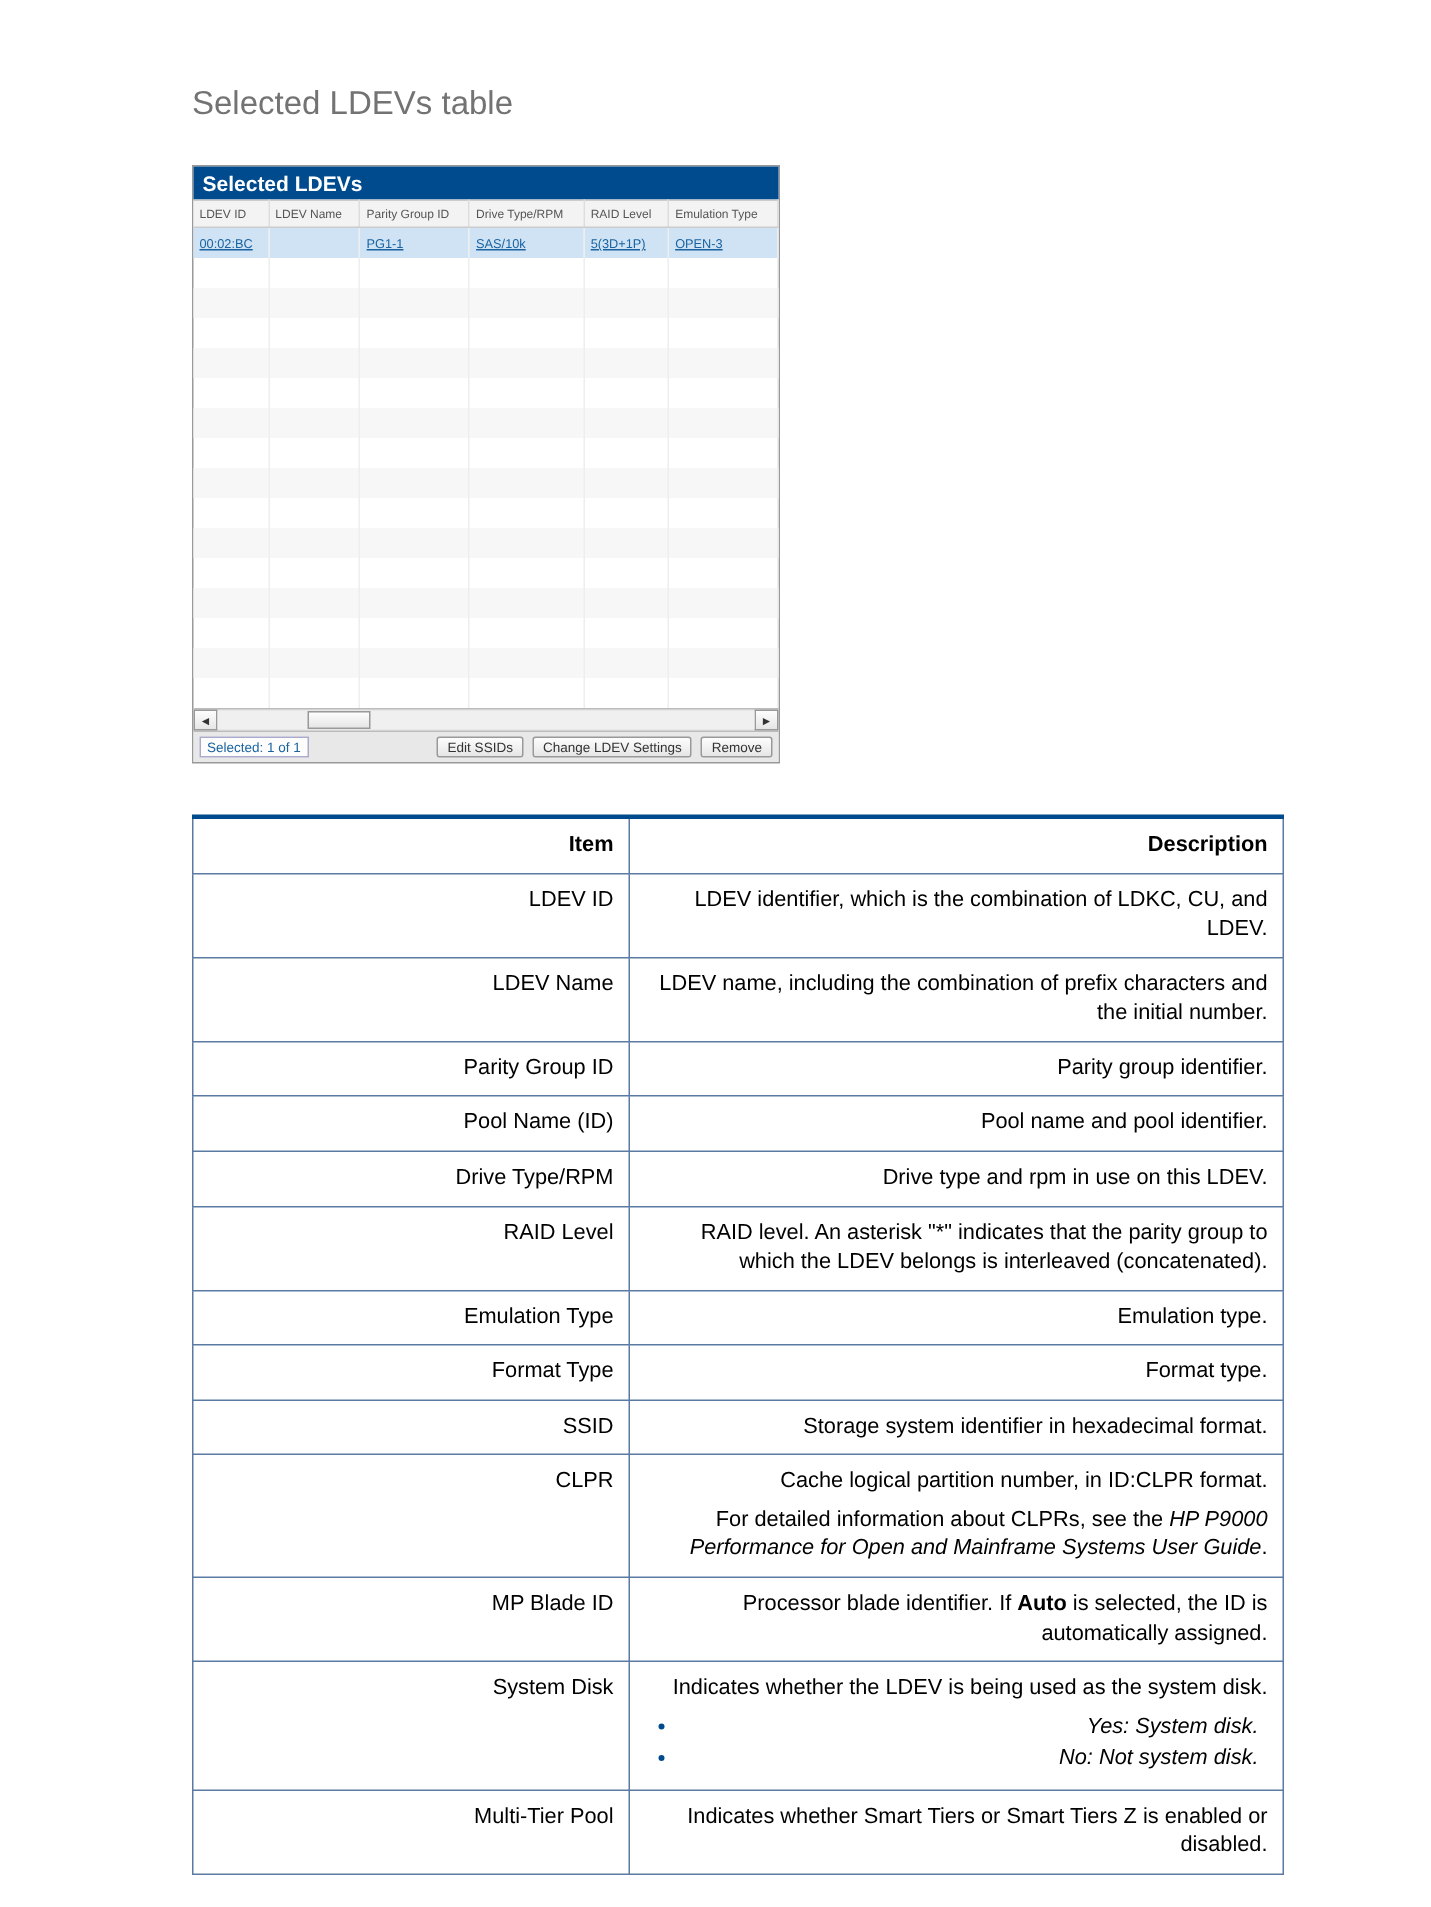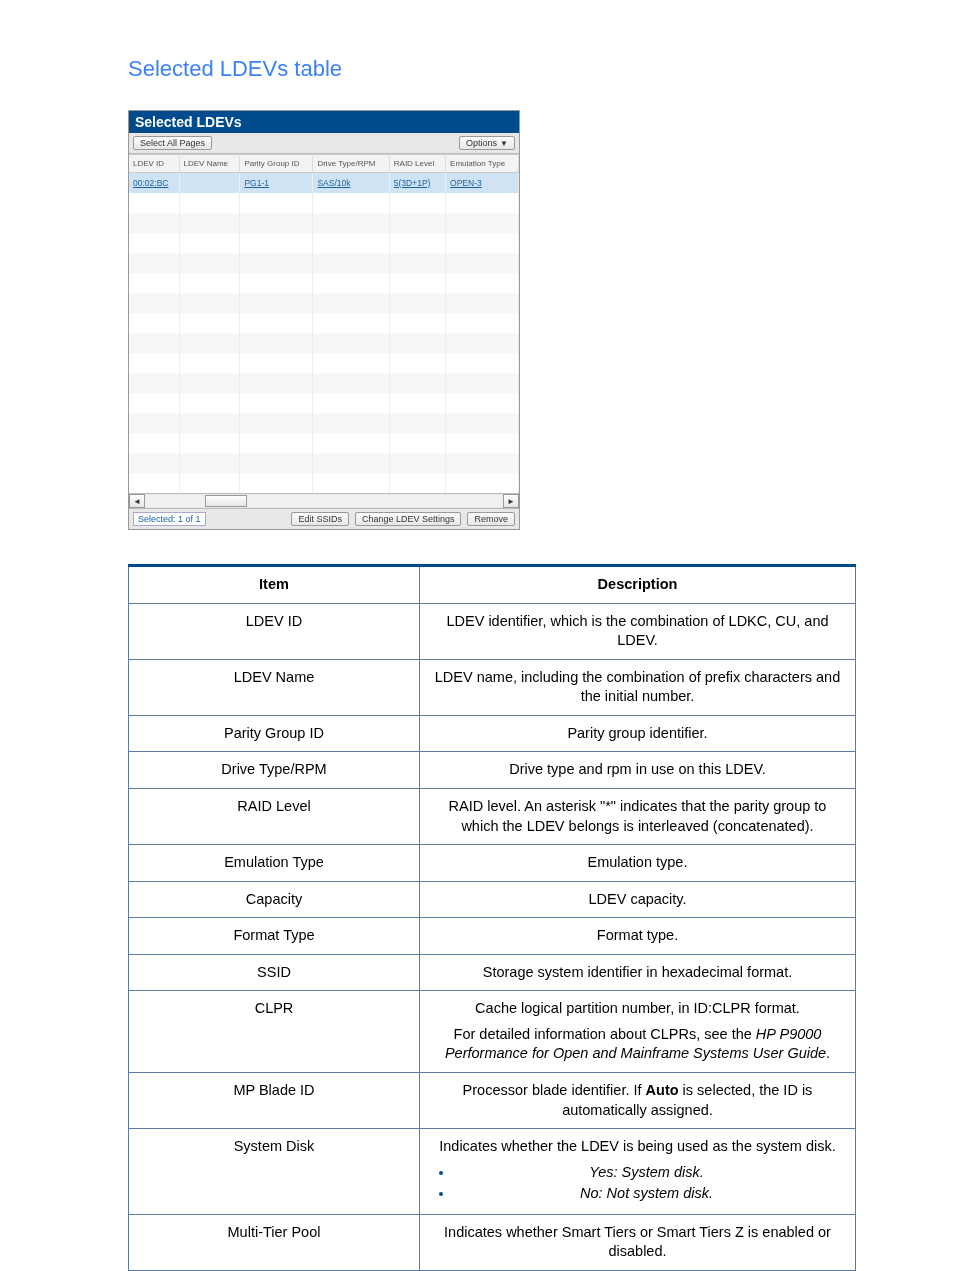--- a/index.html
+++ b/index.html
@@ -10,21 +10,21 @@
     color: #000;
     width: 954px;
   }
   .page {
     padding: 56px 98px 40px 128px;
   }
   h2.section-title {
     font-family: Arial, sans-serif;
     font-weight: 400;
     font-size: 22px;
-    color: #3b82f6;
+    color: #737373;
     margin: 0 0 28px 0;
   }
   
   .shot {
     width: 390px;
     border: 1px solid #999;
     font-family: Verdana, Arial, sans-serif;
     font-size: 9px;
     color: #333;
     background: #fff;
@@ -128,21 +128,21 @@
   table.desc {
     width: 100%;
     border-collapse: collapse;
     margin-top: 34px;
     font-size: 14.5px;
   }
   table.desc th, table.desc td {
     border: 1px solid #5a7aa3;
     padding: 8px 10px;
     vertical-align: top;
-    text-align: center;
+    text-align: right;
     line-height: 1.35;
   }
   table.desc thead th {
     border-top: 3px solid #004b8d;
     font-weight: bold;
     background: #fff;
   }
   table.desc td.item { width: 270px; }
   table.desc ul {
     margin: 6px 0 2px 0;
@@ -160,27 +160,20 @@
 </style>
 </head>
 <body>
 
 <div class="page">
 
   <h2 class="section-title">Selected LDEVs table</h2>
 
   <div class="shot">
     <div class="titlebar">Selected LDEVs</div>
-    <div class="toolbar">
-      <span class="btn">Select All Pages</span>
-      <span class="btn">
-        <span>Options</span>
-        <span class="tri">▼</span>
-      </span>
-    </div>
     <table class="shot-table">
       <thead>
         <tr>
           <th>LDEV ID</th>
           <th>LDEV Name</th>
           <th>Parity Group ID</th>
           <th>Drive Type/RPM</th>
           <th>RAID Level</th>
           <th>Emulation Type</th>
         </tr>
@@ -347,34 +340,34 @@
         </tr>
         <tr>
           <td class="item">LDEV Name</td>
           <td>LDEV name, including the combination of prefix characters and the initial number.</td>
         </tr>
         <tr>
           <td class="item">Parity Group ID</td>
           <td>Parity group identifier.</td>
         </tr>
         <tr>
+          <td class="item">Pool Name (ID)</td>
+          <td>Pool name and pool identifier.</td>
+        </tr>
+        <tr>
           <td class="item">Drive Type/RPM</td>
           <td>Drive type and rpm in use on this LDEV.</td>
         </tr>
         <tr>
           <td class="item">RAID Level</td>
           <td>RAID level. An asterisk "*" indicates that the parity group to which the LDEV belongs is interleaved (concatenated).</td>
         </tr>
         <tr>
           <td class="item">Emulation Type</td>
           <td>Emulation type.</td>
-        </tr>
-        <tr>
-          <td class="item">Capacity</td>
-          <td>LDEV capacity.</td>
         </tr>
         <tr>
           <td class="item">Format Type</td>
           <td>Format type.</td>
         </tr>
         <tr>
           <td class="item">SSID</td>
           <td>Storage system identifier in hexadecimal format.</td>
         </tr>
         <tr>

